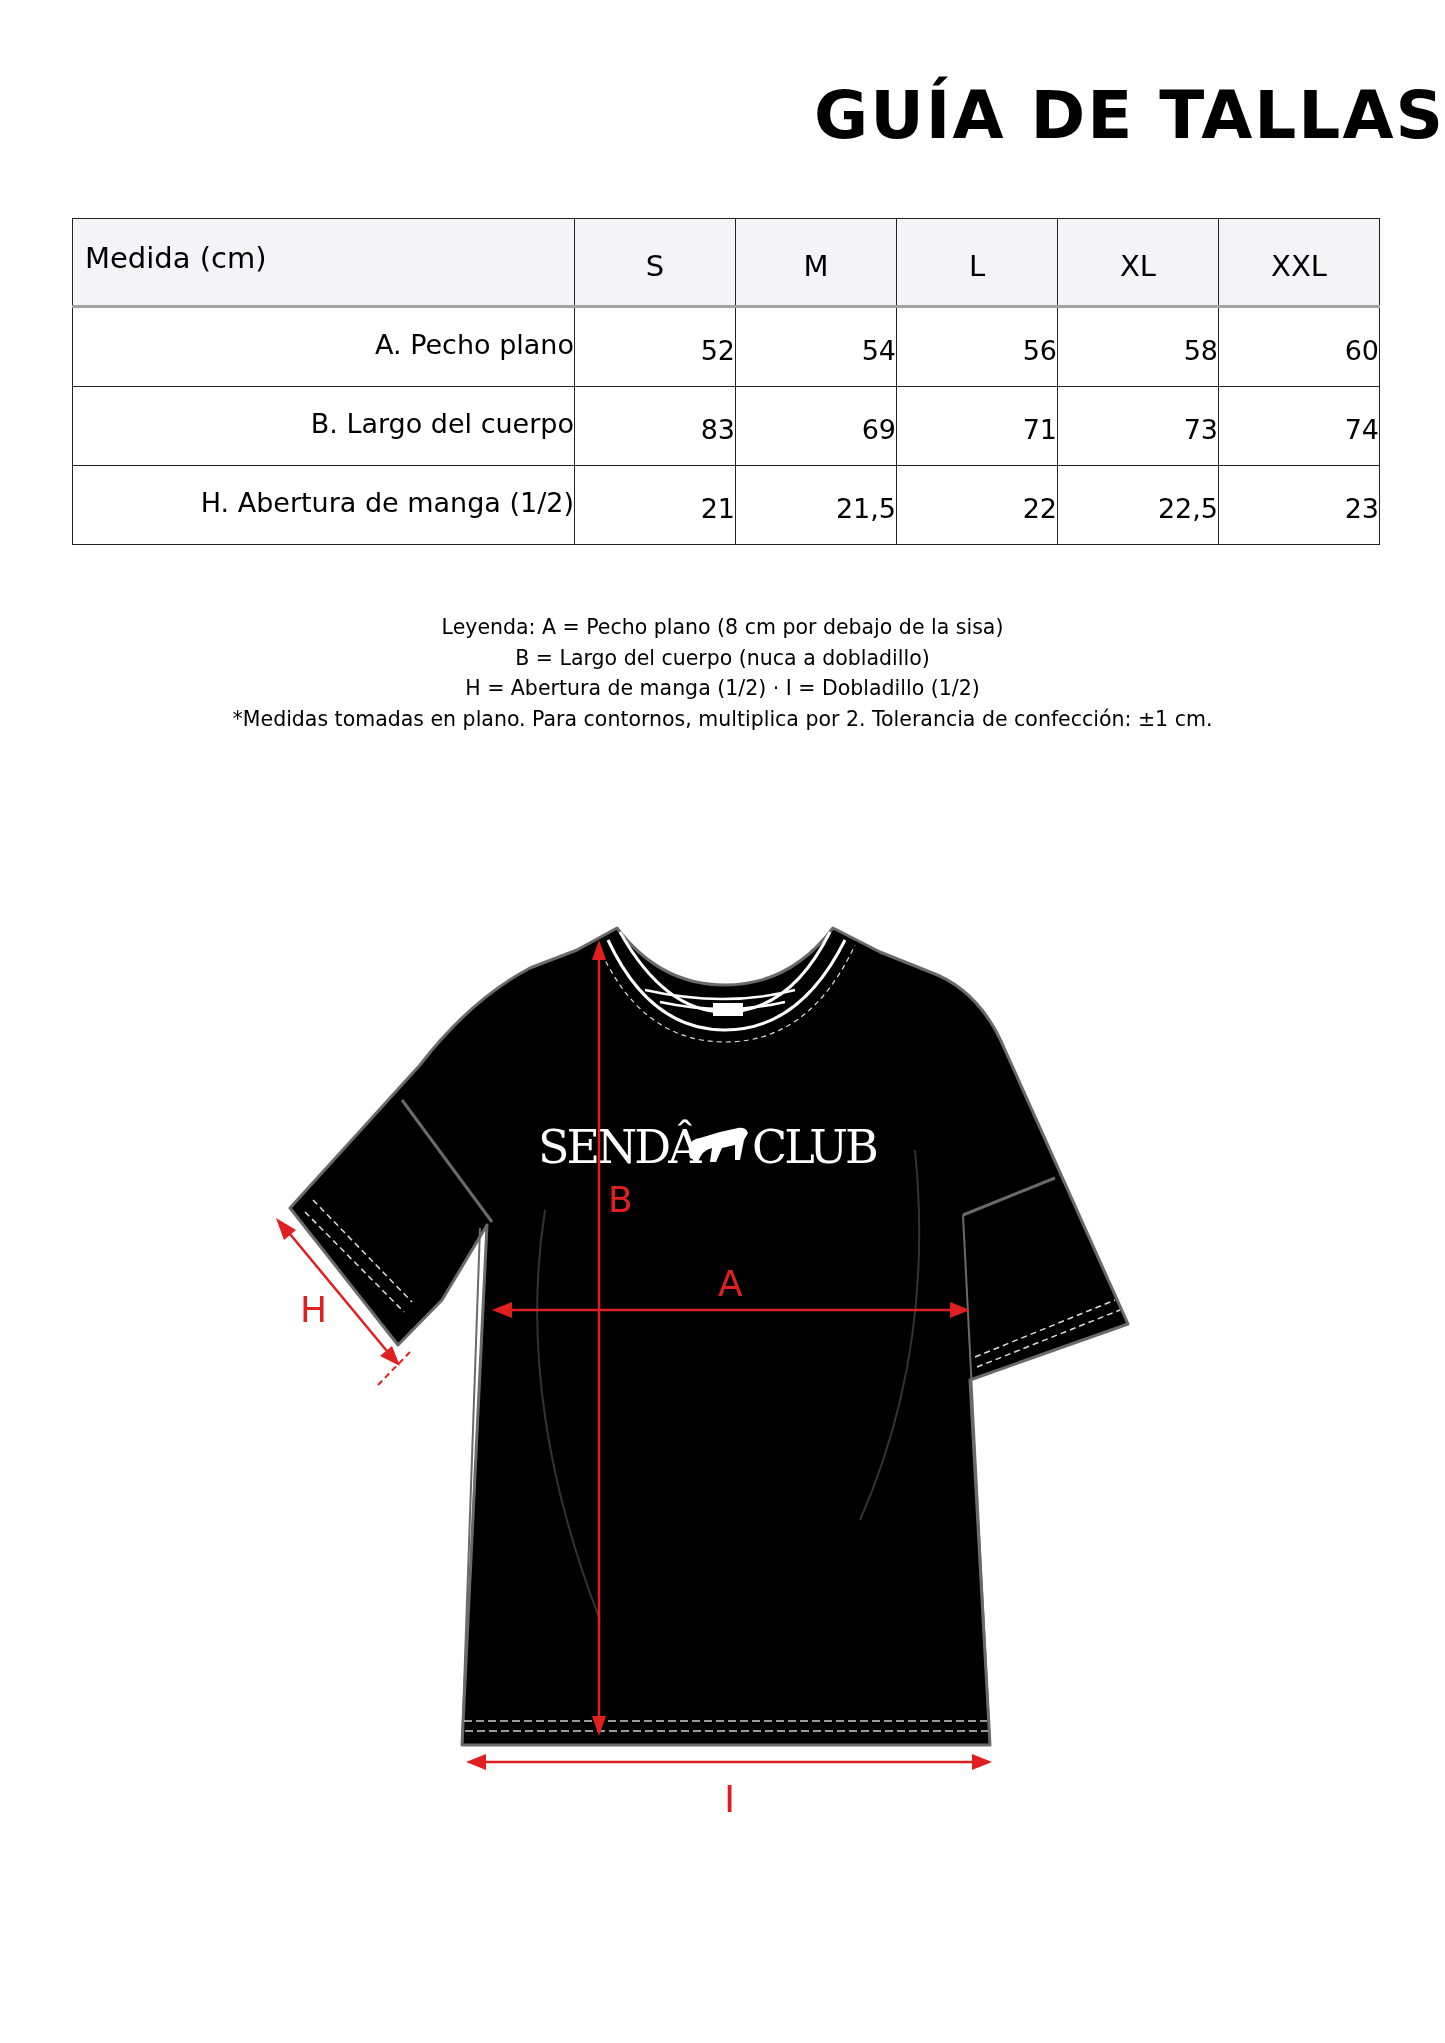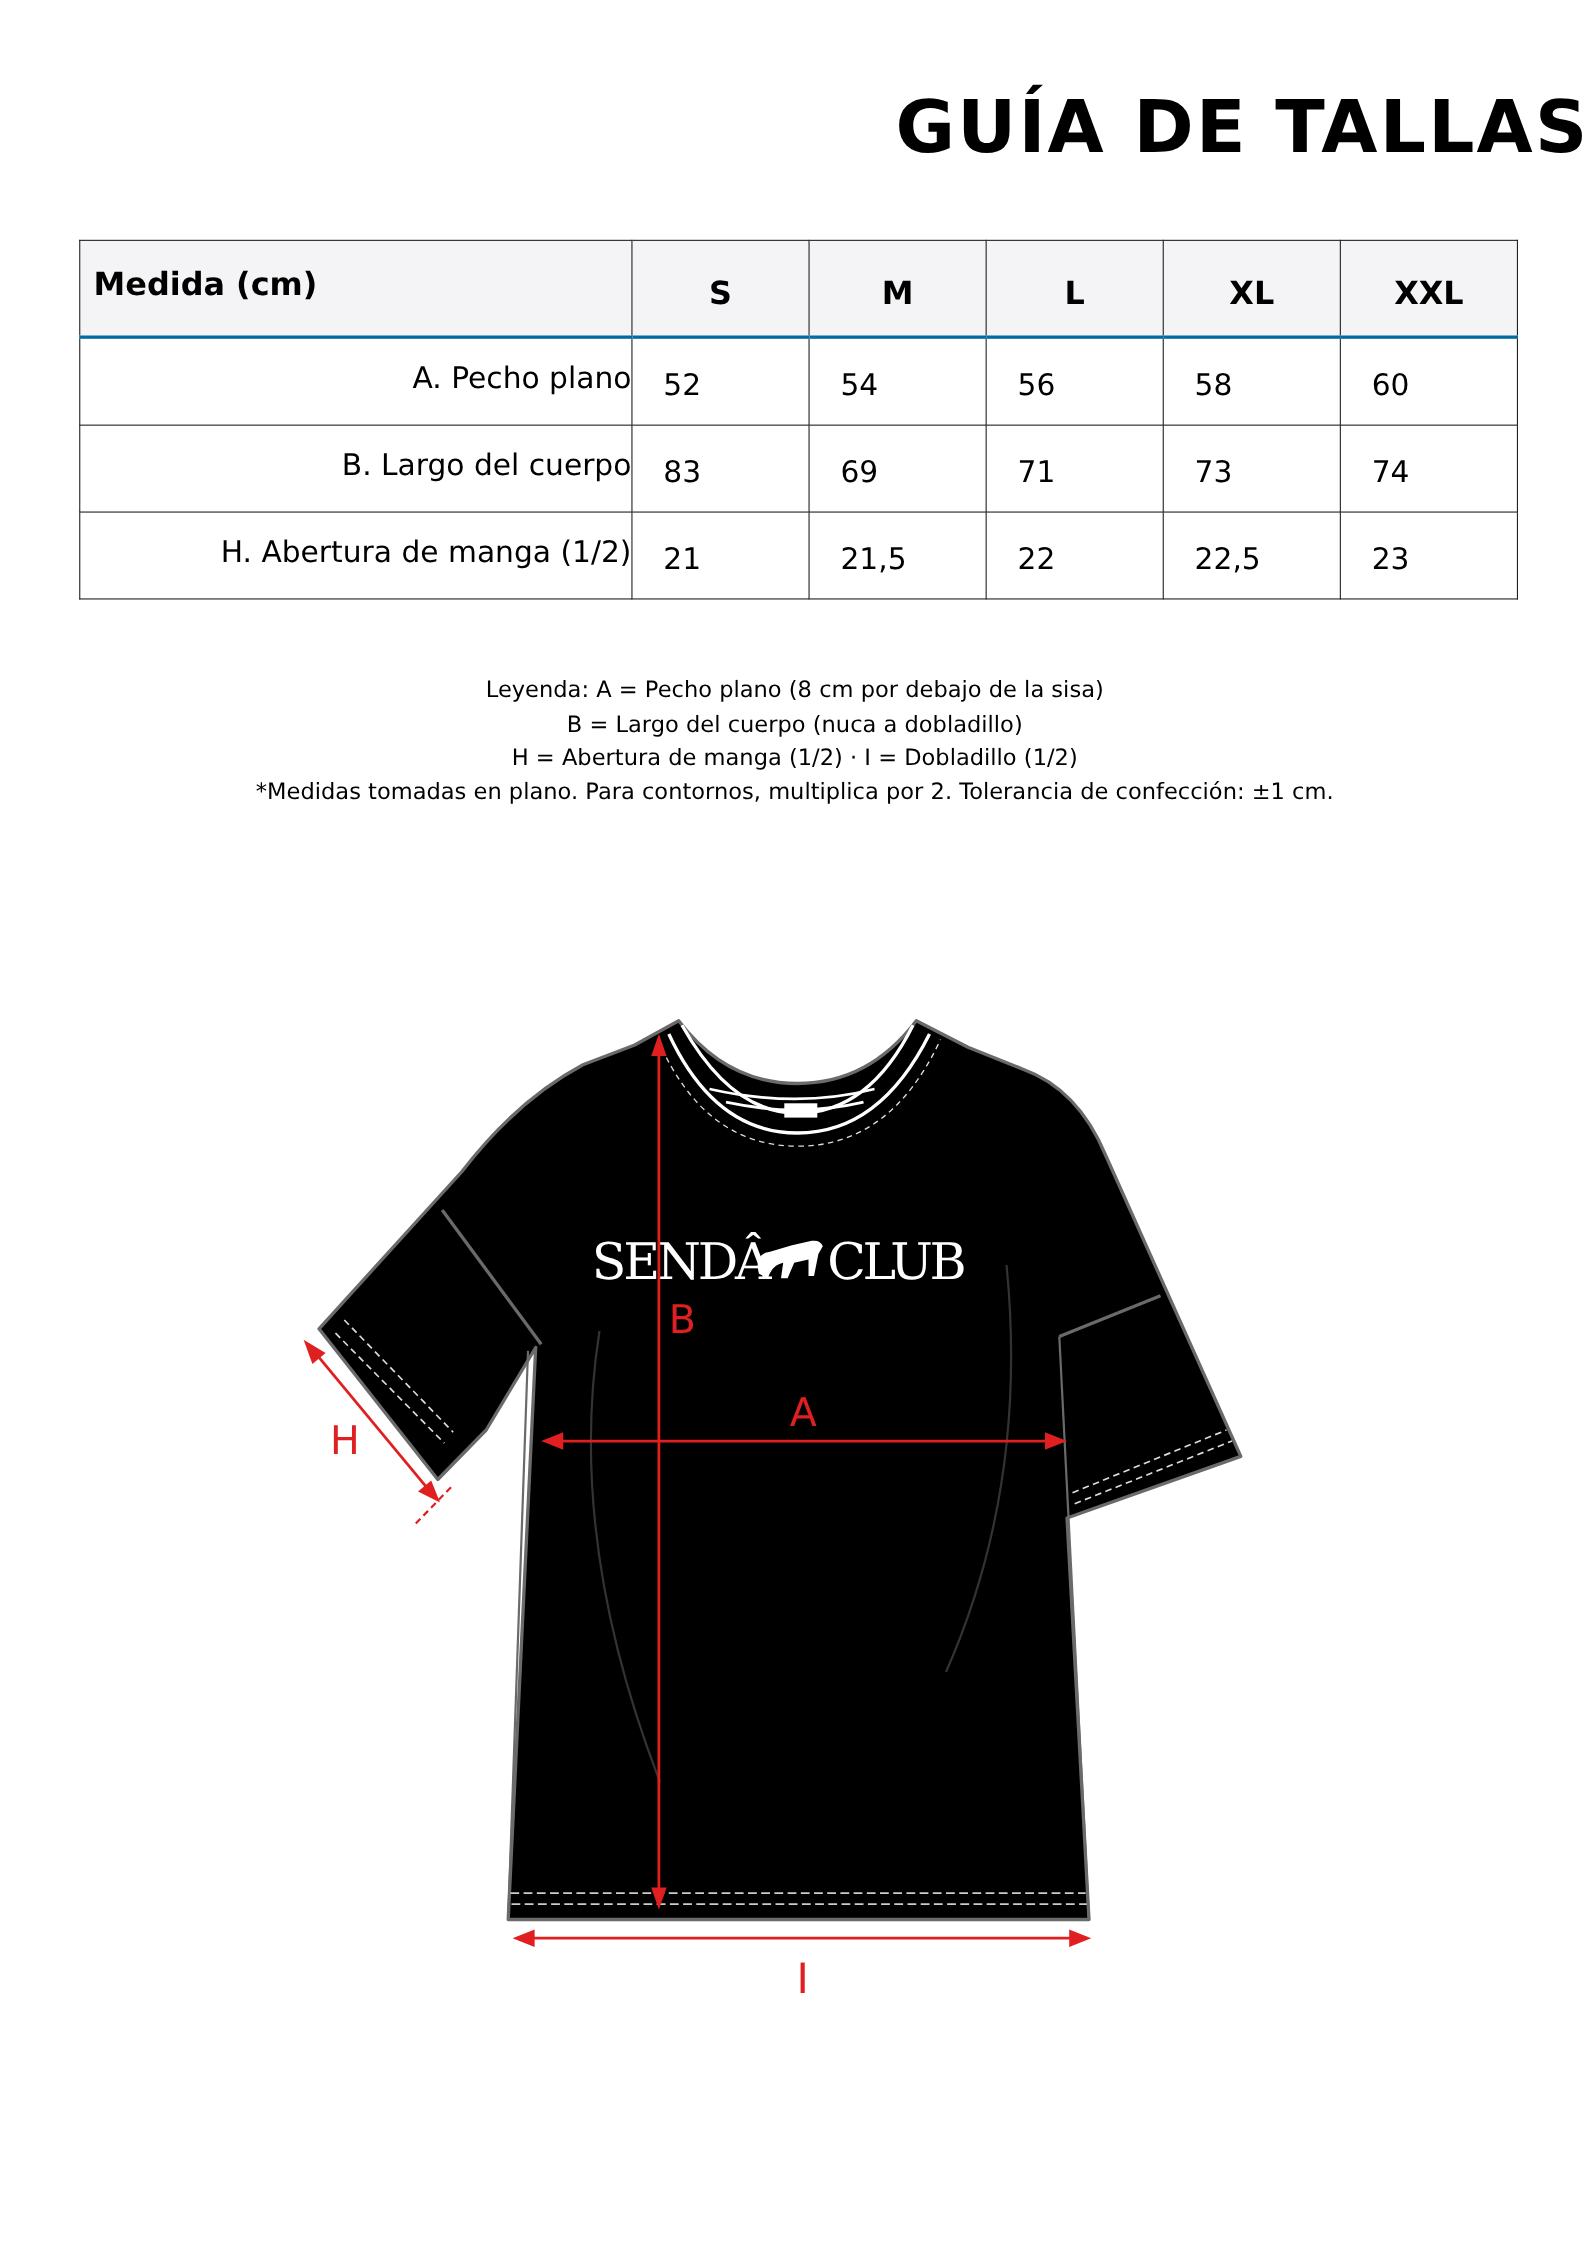--- a/index.html
+++ b/index.html
@@ -4,25 +4,25 @@
   <style>
     html, body { margin: 0; padding: 0; background: #ffffff; }
     body { width: 1445px; height: 2043px; position: relative; overflow: hidden;
            font-family: "DejaVu Sans", sans-serif; color: #000; }
     .title { position: absolute; left: 0; top: 76px; width: 1445px; text-align: right;
              font-weight: bold; font-size: 66px; letter-spacing: 2px; line-height: 80px; }
     table.sizes { position: absolute; left: 72px; top: 218px; width: 1306px;
                   border-collapse: collapse; table-layout: fixed; }
     table.sizes th, table.sizes td { border: 1.5px solid #222; font-size: 27px; height: 72px;
                   padding: 0; }
-    table.sizes thead th { background: #f4f4f6; font-weight: bold; height: 78px; border-bottom: 3px solid #0369a1; margin-left: 29px; }
+    table.sizes thead th { background: #f4f4f6; font-weight: normal; height: 78px; border-bottom: 3px solid #a3a3a3; margin-left: 29px; }
     table.sizes thead th.first { text-align: left; padding-left: 12px; padding-bottom: 8px; font-size: 29px; }
     table.sizes thead th.size { text-align: center; padding-top: 8px; font-size: 29px; }
     table.sizes td.label { text-align: right; padding-left: 25px; padding-bottom: 6px; }
-    table.sizes td.val { text-align: left; padding-top: 6px; padding-left: 28px; }
+    table.sizes td.val { text-align: right; padding-top: 6px; padding-left: 28px; }
     col.c0 { width: 502px; }
     col.cs { width: 161px; }
     .legend { position: absolute; left: 0; top: 612px; width: 1445px; text-align: center;
               font-size: 20.5px; line-height: 30.5px; }
     .legend div { white-space: nowrap; }
     svg.shirt { position: absolute; left: 0; top: 880px; }
   </style>
 </head>
 <body>
 

